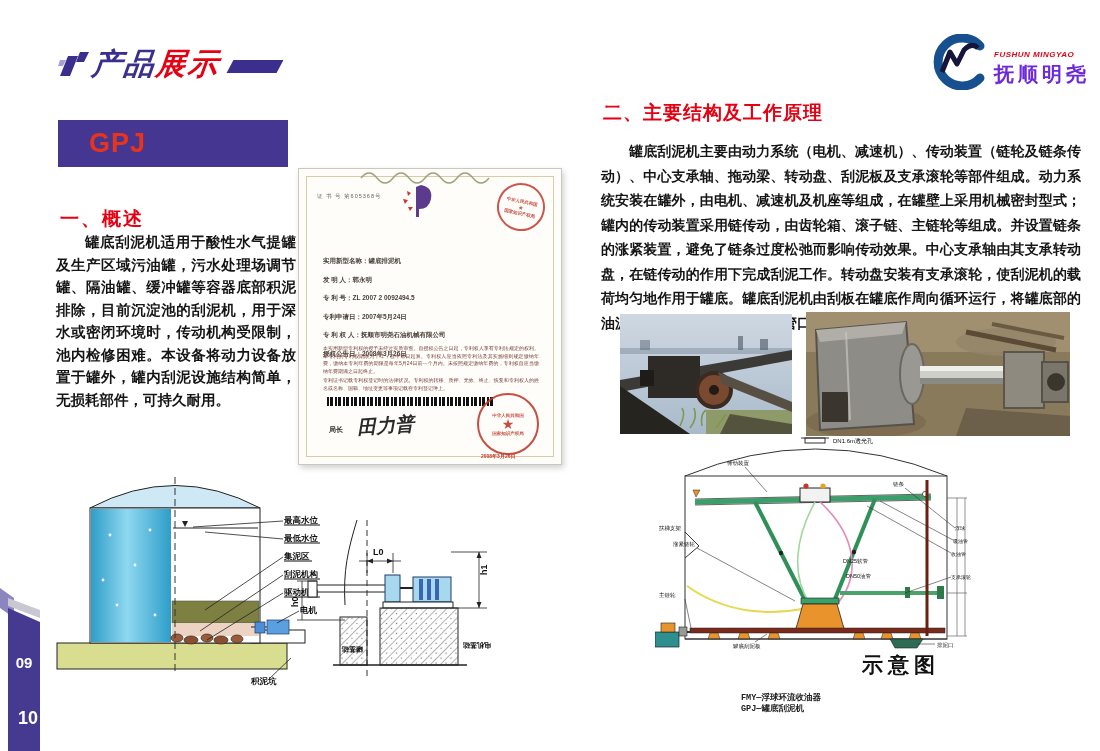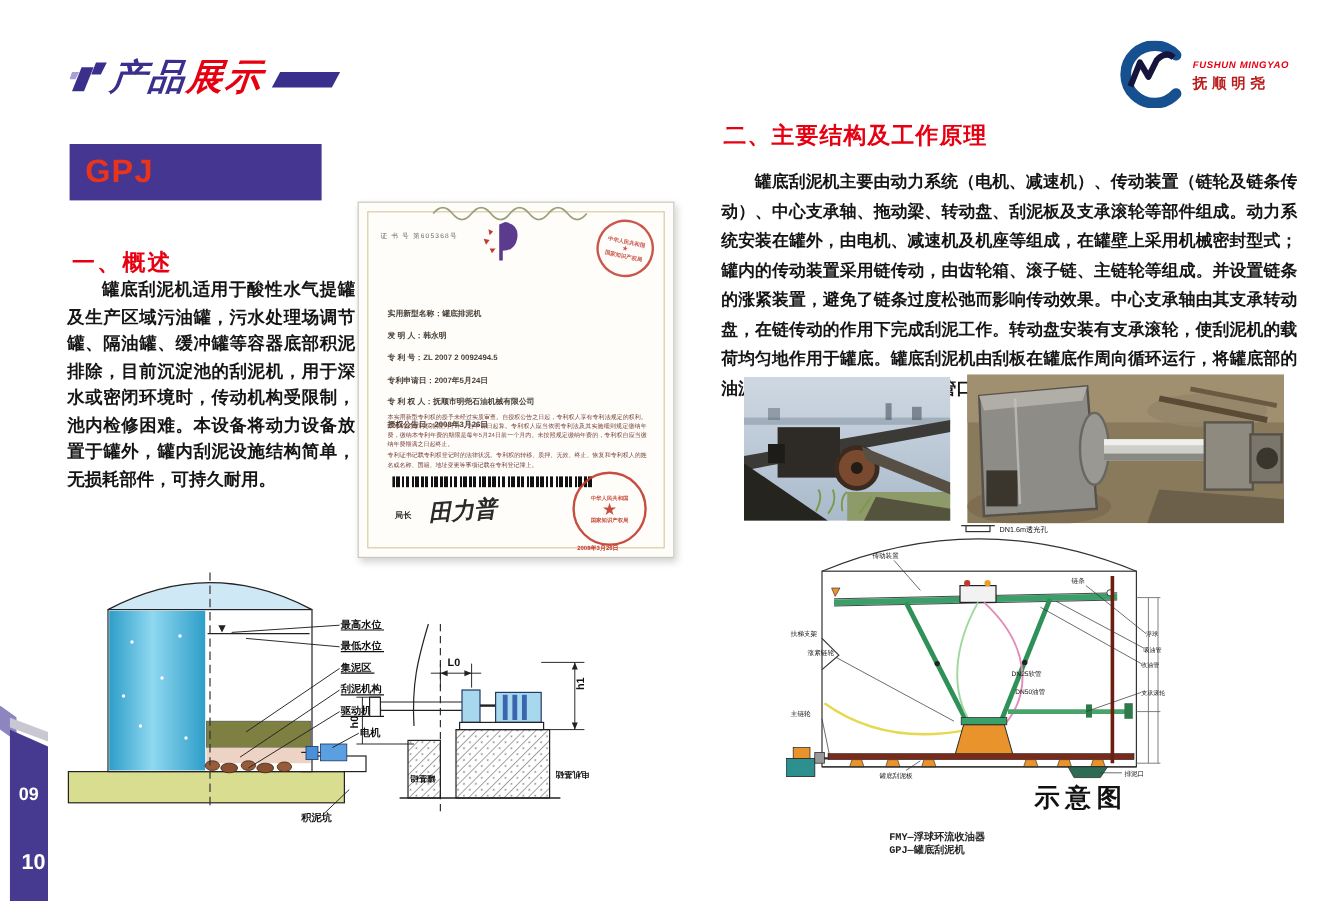--- a/index.html
+++ b/index.html
@@ -31,31 +31,31 @@
     </div>
     <div class="abs" style="left:172px;top:16px;width:50px;height:13px;background:#3b2f8e;transform:skewX(-28deg);"></div>
   </div>
 
   <div class="abs" style="left:928px;top:34px;width:160px;height:56px;">
     <svg class="abs" style="left:0;top:0;" width="62" height="56" viewBox="0 0 62 56">
       <path d="M52,12 A24,24 0 1 0 52,44" fill="none" stroke="#17508f" stroke-width="9" stroke-linecap="round"></path>
       <path d="M14,38 L22,18 L29,30 L36,16 Q44,8 50,14" fill="none" stroke="#14143c" stroke-width="5" stroke-linejoin="round"></path>
     </svg>
     <div class="abs" style="left:66px;top:16px;font-size:8px;font-weight:800;font-style:italic;color:#e60012;letter-spacing:.5px;white-space:nowrap;">FUSHUN MINGYAO</div>
-    <div class="abs" style="left:66px;top:27px;font-size:12px;font-weight:800;color:#b91c1c;letter-spacing:4px;white-space:nowrap;">抚顺明尧</div>
+    <div class="abs" style="left:66px;top:27px;font-size:20px;font-weight:800;color:#6d28d9;letter-spacing:4px;white-space:nowrap;">抚顺明尧</div>
   </div>
 
   <div class="abs" style="left:0;top:588px;width:14px;height:30px;background:#8d85c0;clip-path:polygon(0 0,100% 10px,100% 100%,0 20px);"></div>
   <div class="abs" style="left:8px;top:592px;width:32px;height:28px;background:#c9c7d2;clip-path:polygon(0 6px,100% 18px,100% 26px,0 14px);"></div>
   <div class="abs" style="left:8px;top:600px;width:32px;height:151px;background:#463a90;clip-path:polygon(0 8px,100% 22px,100% 100%,0 100%);">
     <div class="abs" style="left:0;top:54px;width:32px;text-align:center;color:#fff;font-weight:800;font-size:15px;">09</div>
     <div class="abs" style="left:4px;top:108px;width:32px;text-align:center;color:#fff;font-weight:800;font-size:18px;">10</div>
   </div>
 
-  <div class="abs" style="left:58px;top:120px;width:210px;height:47px;background:#453691;display:flex;align-items:center;padding-left:13px;box-sizing:border-box;">
+  <div class="abs" style="left:58px;top:120px;width:230px;height:47px;background:#453691;display:flex;align-items:center;padding-left:31px;box-sizing:border-box;">
     <span style="font-size:27px;font-weight:800;color:#e8341b;letter-spacing:1px;">GPJ</span>
   </div>
 
   <div class="abs red-head" style="left:60px;top:206px;font-size:19px;">一、概述</div>
   <div class="abs cjk-body" style="left:56px;top:232px;width:240px;font-size:14.5px;line-height:22.5px;text-indent:2em;font-family:Liberation Mono, monospace;">罐底刮泥机适用于酸性水气提罐及生产区域污油罐，污水处理场调节罐、隔油罐、缓冲罐等容器底部积泥排除，目前沉淀池的刮泥机，用于深水或密闭环境时，传动机构受限制，池内检修困难。本设备将动力设备放置于罐外，罐内刮泥设施结构简单，无损耗部件，可持久耐用。</div>
 
   <div class="abs cert" style="left:298px;top:168px;width:262px;height:295px;">
     <div class="cert-inner"></div>
     <svg class="abs" style="left:60px;top:1px;" width="140" height="14" viewBox="0 0 140 14">
       <path d="M2,8 q8,-10 16,0 q8,10 16,0 q8,-10 16,0 q8,10 16,0 q8,-10 16,0 q8,10 16,0 q8,-10 16,0 q8,10 16,0" fill="none" stroke="#9aa07a" stroke-width="1.4"></path>

